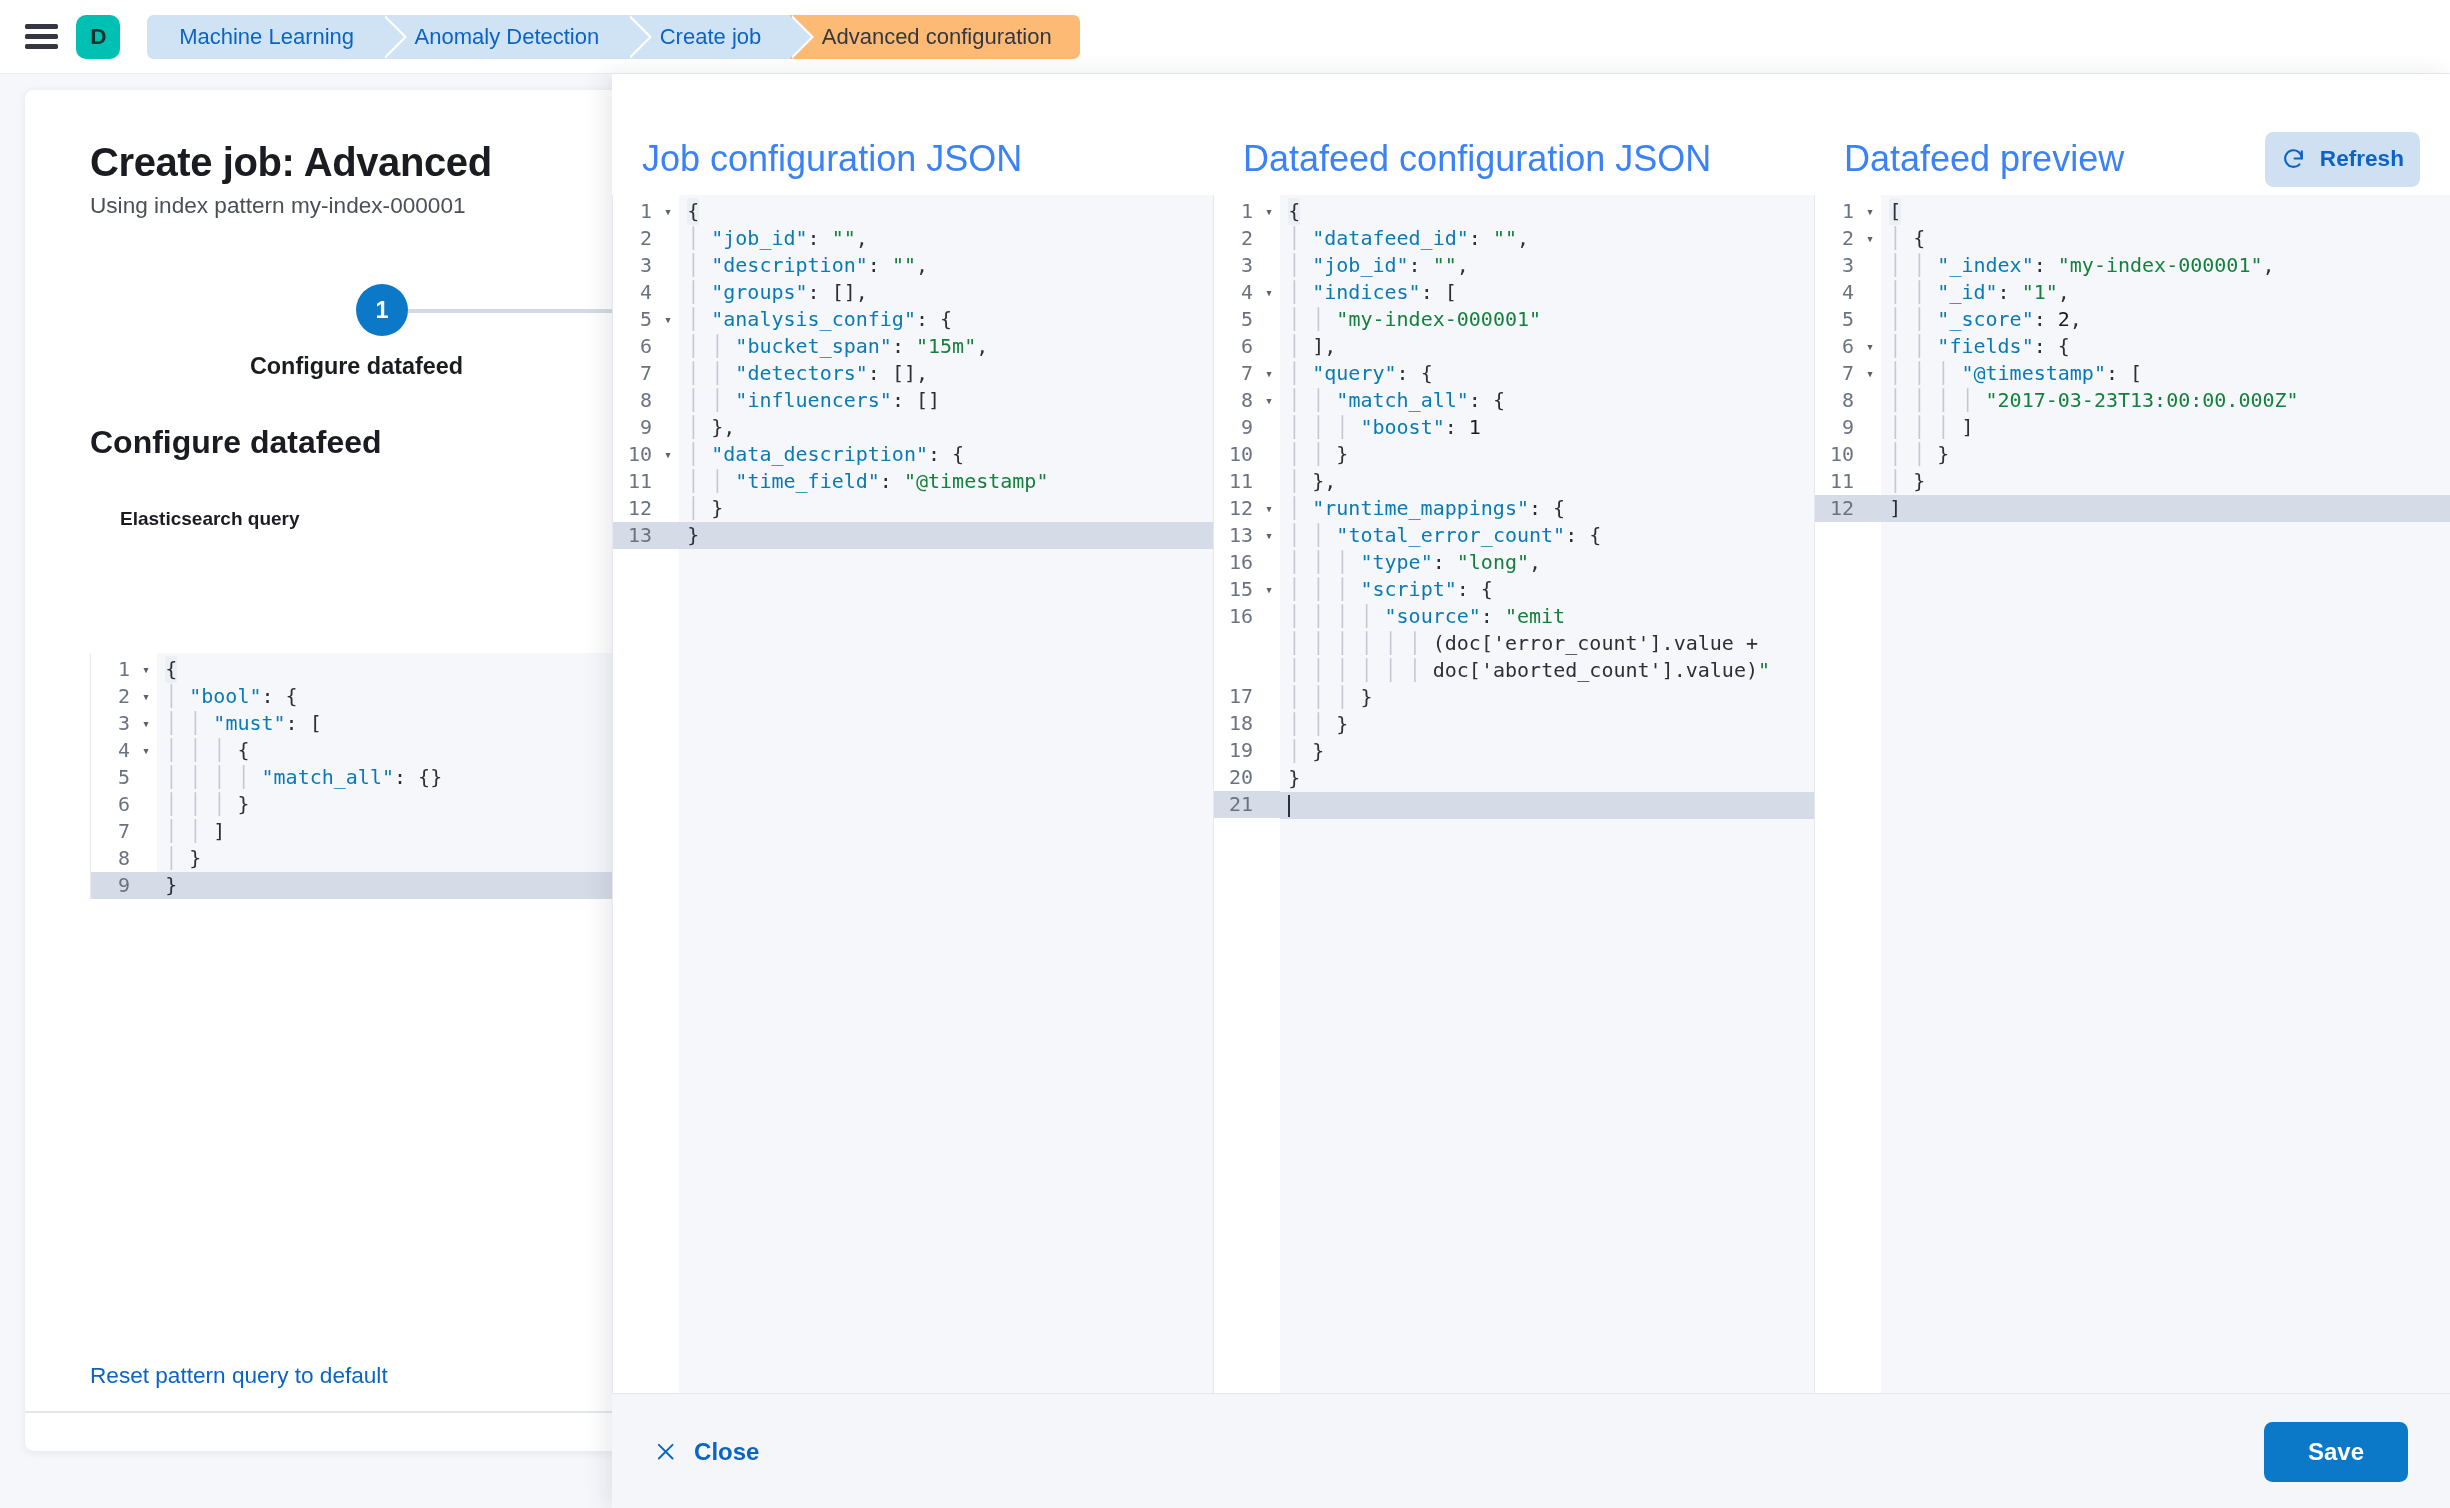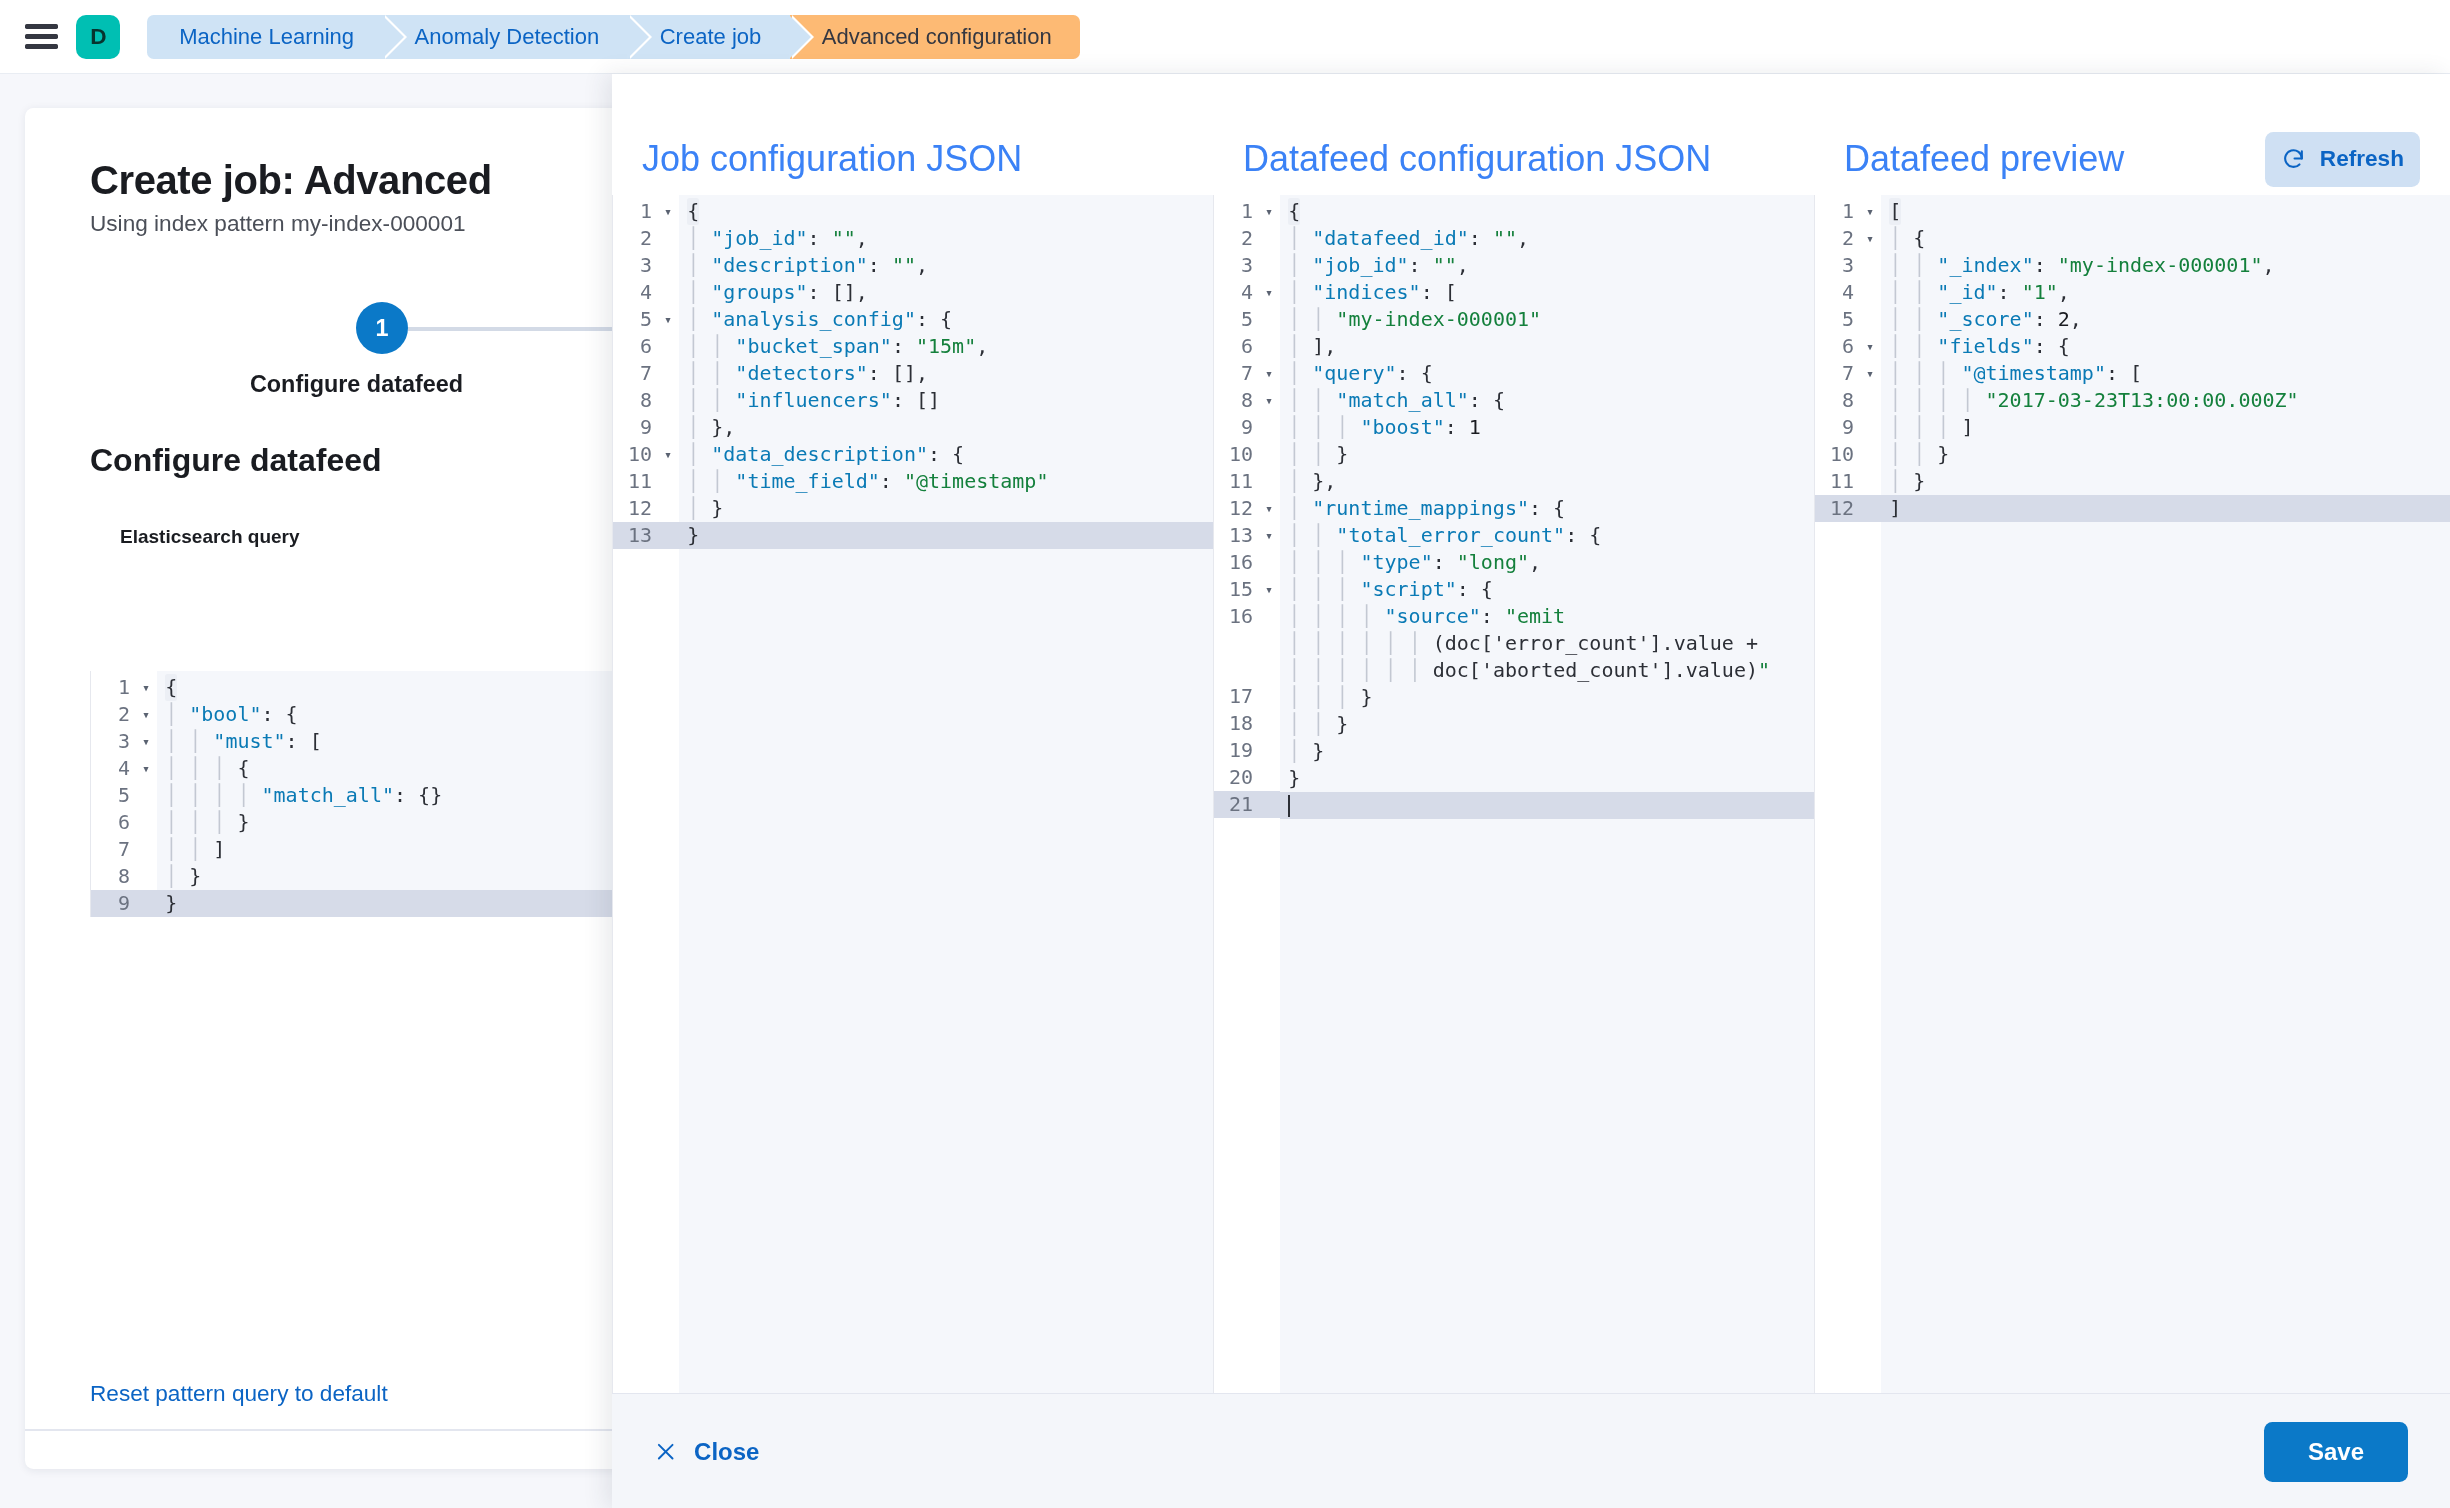--- a/index.html
+++ b/index.html
@@ -53,21 +53,21 @@
     padding-right: 28.5px;
   }
   .crumb.last::after, .crumb.last::before { display: none; }
 
   
   .page-bg {
     position: absolute; top: 74px; left: 0; width: 2450px; height: 1435px;
     background: #f6f7fb;
   }
   .page-card {
-    position: absolute; top: 108px; left: 25px; width: 1156px; height: 1361px;
+    position: absolute; top: 90px; left: 25px; width: 1156px; height: 1361px;
     background: #ffffff; border-radius: 8.4px;
     box-shadow: 0 1.7px 8.4px rgba(30,40,70,.08);
     overflow: hidden;
   }
   .pc-inner { padding: 50px 65px 0 65px; }
   .page-title { font-size: 40px; font-weight: 700; color: #1a1c21; letter-spacing: -0.4px; }
   .page-sub { font-size: 22.6px; color: #4b4f58; margin-top: 8.4px; }
 
   .stepper { margin-top: 65px; position: relative; height: 52px; }
   .step-circle {

